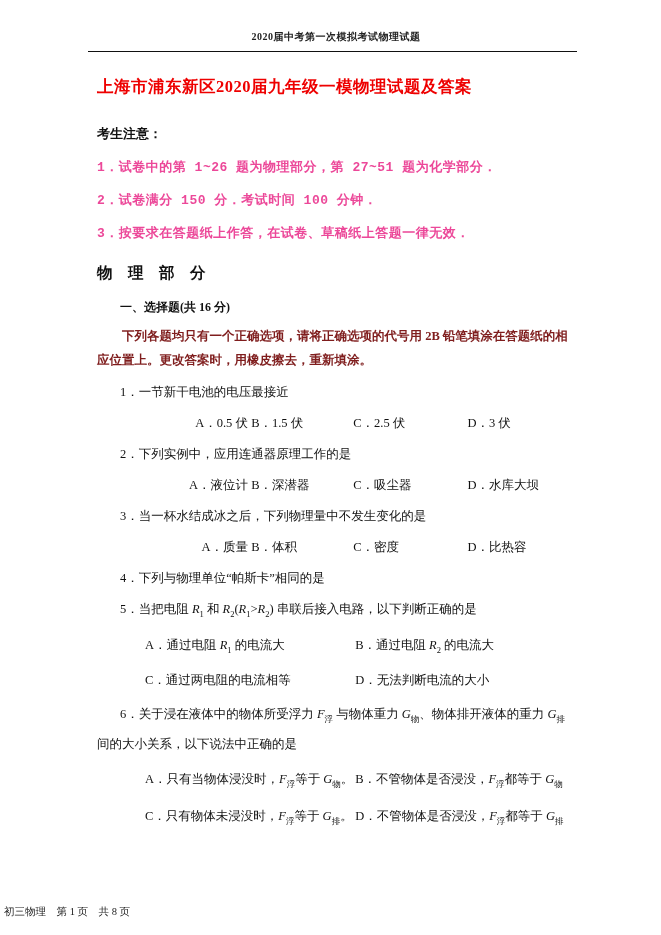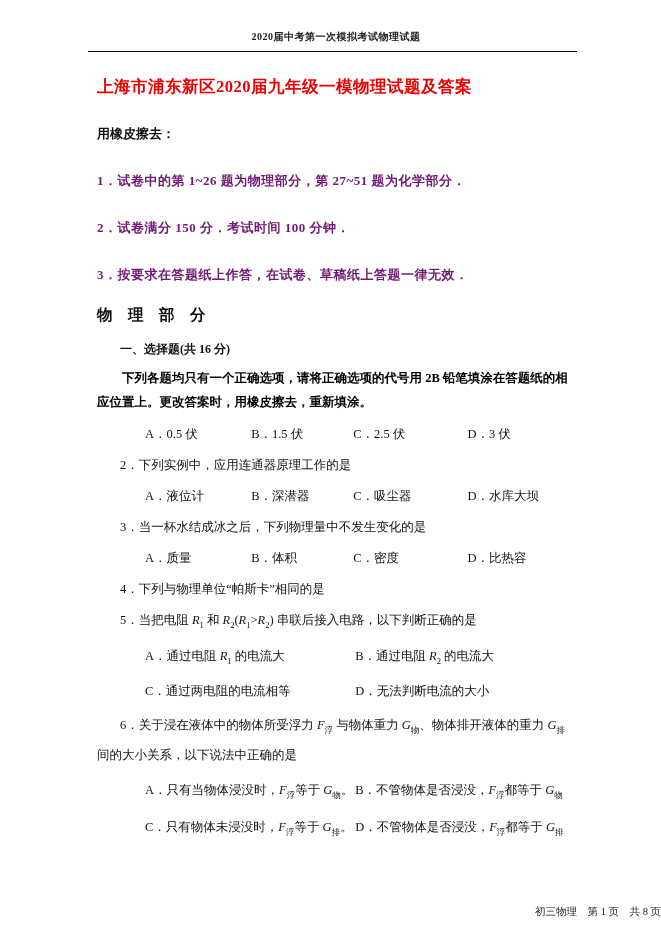--- a/index.html
+++ b/index.html
@@ -7,60 +7,61 @@
     width:661px; height:935px; position:relative; overflow:hidden;
     background:#ffffff; box-sizing:border-box;
     padding:30px 86px 0 97px;
     font-family:"Liberation Serif","DejaVu Serif",serif;
     color:#1a1a1a;
   }
   .doc-header { text-align:center; font-size:10px; font-weight:bold; letter-spacing:0.5px; color:#222; }
   .header-rule { border:none; border-top:1.5px solid #111; margin:7px -2px 0 -9px; }
   .doc-title { margin:24px 0 0; color:#ee0000; font-size:16.5px; font-weight:bold; letter-spacing:0.5px; }
   .notice-label { margin-top:27px; font-size:13px; font-weight:bold; color:#111; }
-  .notice { margin-top:29px; font-size:13px; font-weight:bold; color:#701a75; letter-spacing:0.5px; }
+  .notice { margin-top:15px; font-size:13px; font-weight:bold; color:#ec4899; letter-spacing:0.5px;font-family:Liberation Mono, monospace; }
   .section-title { margin:21px 0 0; text-align:left; font-size:15.5px; font-weight:bold; color:#111; }
   .part-title { margin-top:15px; padding-left:23px; font-size:12px; font-weight:bold; color:#111; }
-  .part-intro { margin:8px 0 0; font-size:12.5px; font-weight:bold; color:#000000; line-height:24px; text-indent:25px; }
+  .part-intro { margin:8px 0 0; font-size:12.5px; font-weight:bold; color:#7f1d1d; line-height:24px; text-indent:25px; }
   .questions { margin-top:5px; font-size:12.5px; color:#111; }
   .qline { line-height:31px; }
   .qtext { text-indent:23px; }
   .opts { padding-left:48px; white-space:nowrap; }
   .opt { display:inline-block; white-space:nowrap; }
-  .c1 { width:103px; } .c2 { width:99px; } .c3 { width:111px; }
+  .c1 { width:103px;text-align:right; } .c2 { width:99px; } .c3 { width:111px; }
   .w1 { width:207px; }
   .q6 .qtext { line-height:25px; margin-top:6px; margin-bottom:6px; }
   .q6 .opts { line-height:33px; }
   sub { font-size:0.68em; }
   sup { font-size:0.68em; }
-  .doc-footer { position:absolute; left:10px; right:0; bottom:16px; text-align:right; font-size:10.5px; color:#222; }
+  .doc-footer { position:absolute; left:4px; right:0; bottom:16px; text-align:left; font-size:10.5px; color:#222; }
 </style>
 </head>
 <body>
 
 <div class="page">
 
   <header class="doc-header">2020届中考第一次模拟考试物理试题</header>
   <hr class="header-rule">
 
   <h1 class="doc-title">上海市浦东新区2020届九年级一模物理试题及答案</h1>
 
-  <div class="notice-label">用橡皮擦去：</div>
+  <div class="notice-label">考生注意：</div>
   <div class="notice">1．试卷中的第 1~26 题为物理部分，第 27~51 题为化学部分．</div>
   <div class="notice">2．试卷满分 150 分．考试时间 100 分钟．</div>
   <div class="notice">3．按要求在答题纸上作答，在试卷、草稿纸上答题一律无效．</div>
 
   <h2 class="section-title">物　理　部　分</h2>
 
   <div class="part-title">一、选择题(共 16 分)</div>
   <p class="part-intro">下列各题均只有一个正确选项，请将正确选项的代号用 2B 铅笔填涂在答题纸的相应位置上。更改答案时，用橡皮擦去，重新填涂。</p>
 
   <section class="questions">
 
     <div class="question">
+      <div class="qline qtext">1．一节新干电池的电压最接近</div>
       <div class="qline opts">
         <span class="opt c1">A．0.5 伏</span>
         <span class="opt c2">B．1.5 伏</span>
         <span class="opt c3">C．2.5 伏</span>
         <span class="opt">D．3 伏</span>
       </div>
     </div>
 
     <div class="question">
       <div class="qline qtext">2．下列实例中，应用连通器原理工作的是</div>

